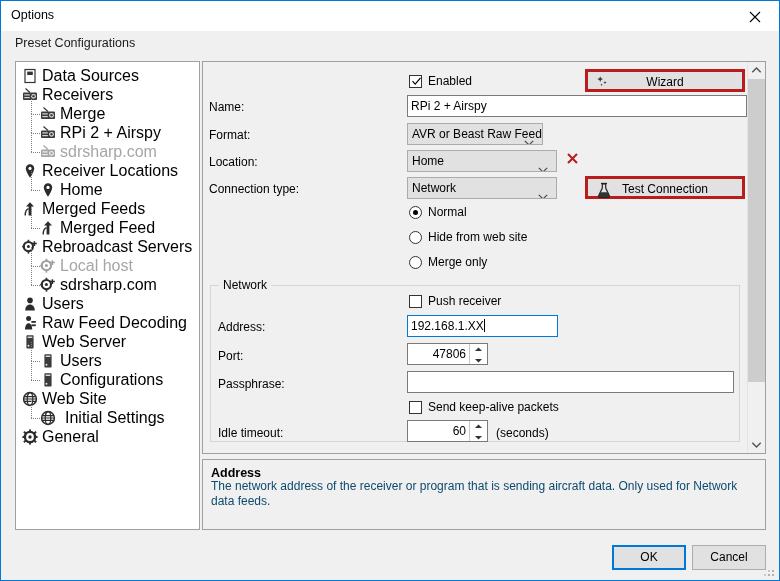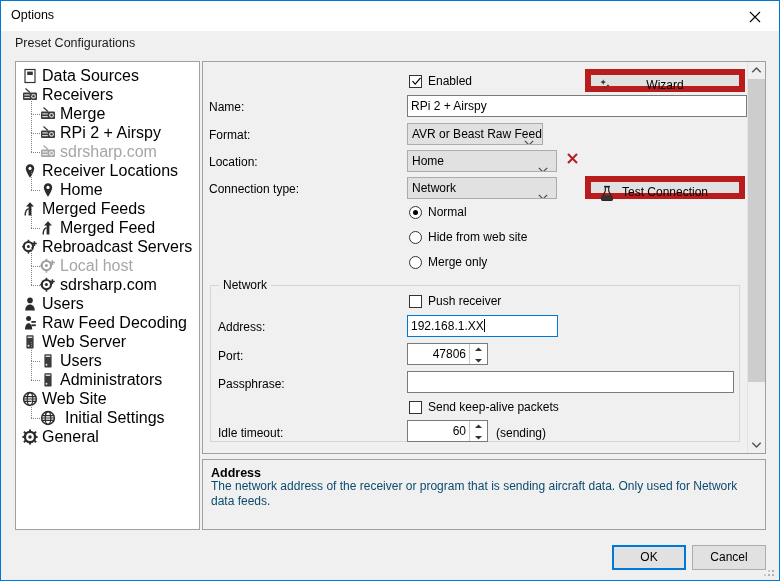--- a/index.html
+++ b/index.html
@@ -158,21 +158,21 @@
   .combo .chev {
     position: absolute;
     right: 8px; top: 8px;
   }
 
   
   .btn {
     position: absolute;
     box-sizing: border-box;
     background: #e1e1e1;
-    border: 6px solid #b91c1c;
+    border: 3px solid #b91c1c;
     font-size: 12px;
     color: #000;
     text-align: center;
     line-height: 20px;
     height: 23px;
     cursor: default;
     white-space: nowrap;
   }
   .btn .btn-ico { position: absolute; left: 8px; top: 3px; }
 
@@ -501,21 +501,21 @@
             <circle cx="6.5" cy="11.8" r="0.95" fill="#fff" opacity="0.9"></circle>
           </svg></span>
         <span class="t-label" style="left: 44px;">Users</span>
       </div>
       <div class="tree-item" style="top: 308px; position: absolute; left: 0px; right: 0px;">
         <span class="t-icon" style="left: 24px;"><svg width="16" height="16" viewBox="0 0 16 16">
             <rect x="4.4" y="1.2" width="7.2" height="13.4" rx="0.8" fill="#3b3b3b"></rect>
             <rect x="5.6" y="2.6" width="4.8" height="1.3" fill="#fff" opacity="0.9"></rect>
             <circle cx="6.5" cy="11.8" r="0.95" fill="#fff" opacity="0.9"></circle>
           </svg></span>
-        <span class="t-label" style="left: 44px;">Administrators</span>
+        <span class="t-label" style="left: 44px;">Configurations</span>
       </div>
       <div class="tree-item" style="top: 327px; position: absolute; left: 0px; right: 0px;">
         <span class="t-icon" style="left: 6px;"><svg width="16" height="16" viewBox="0 0 16 16">
             <circle cx="8" cy="8" r="6.4" fill="none" stroke="#2b2b2b" stroke-width="1.5"></circle>
             <ellipse cx="8" cy="8" rx="2.8" ry="6.4" fill="none" stroke="#2b2b2b" stroke-width="1.2"></ellipse>
             <path d="M1.9,5.6 L14.1,5.6 M1.9,10.4 L14.1,10.4 M1.6,8 L14.4,8" stroke="#2b2b2b" stroke-width="1.2"></path>
           </svg></span>
         <span class="t-label" style="left: 26px;">Web Site</span>
       </div>
       <div class="tree-item" style="top: 346px; position: absolute; left: 0px; right: 0px;">
@@ -701,21 +701,21 @@
               <path d="M5,6 L8.5,2.6 L12,6 Z" fill="#333"></path>
             </svg>
         </span>
         <span class="sb dn">
           <svg width="17" height="10" viewBox="0 0 17 10">
               <path d="M5,4 L8.5,7.4 L12,4 Z" fill="#333"></path>
             </svg>
         </span>
       </span>
     </div>
-    <div class="fld-label" style="left:293px; top:364px;">(sending)</div>
+    <div class="fld-label" style="left:293px; top:364px;">(seconds)</div>
 
     <div id="vscroll">
       <div class="arrow top">
         <svg width="17" height="17" viewBox="0 0 17 17">
             <path d="M4.3,10.2 L8.5,6 L12.7,10.2" stroke="#555" stroke-width="1.5" fill="none"></path>
           </svg>
       </div>
       <div class="thumb"></div>
       <div class="arrow bot">
         <svg width="17" height="17" viewBox="0 0 17 17">

